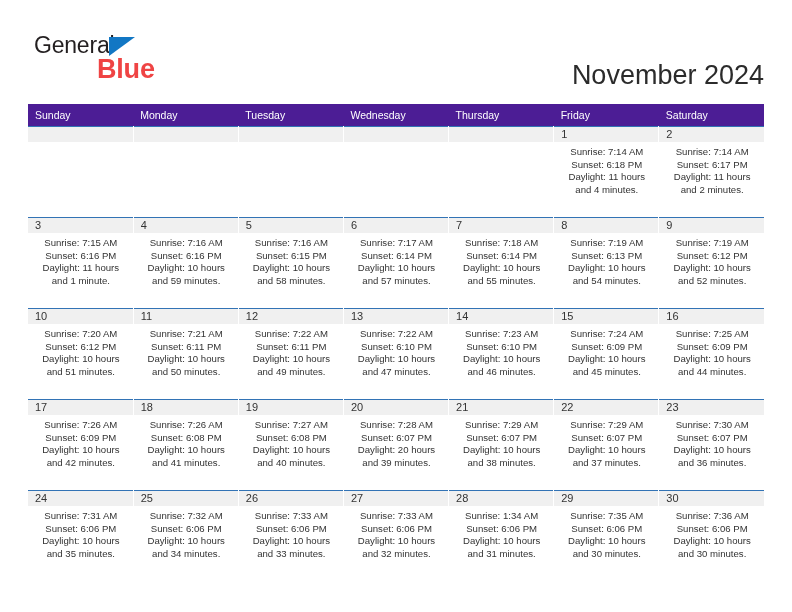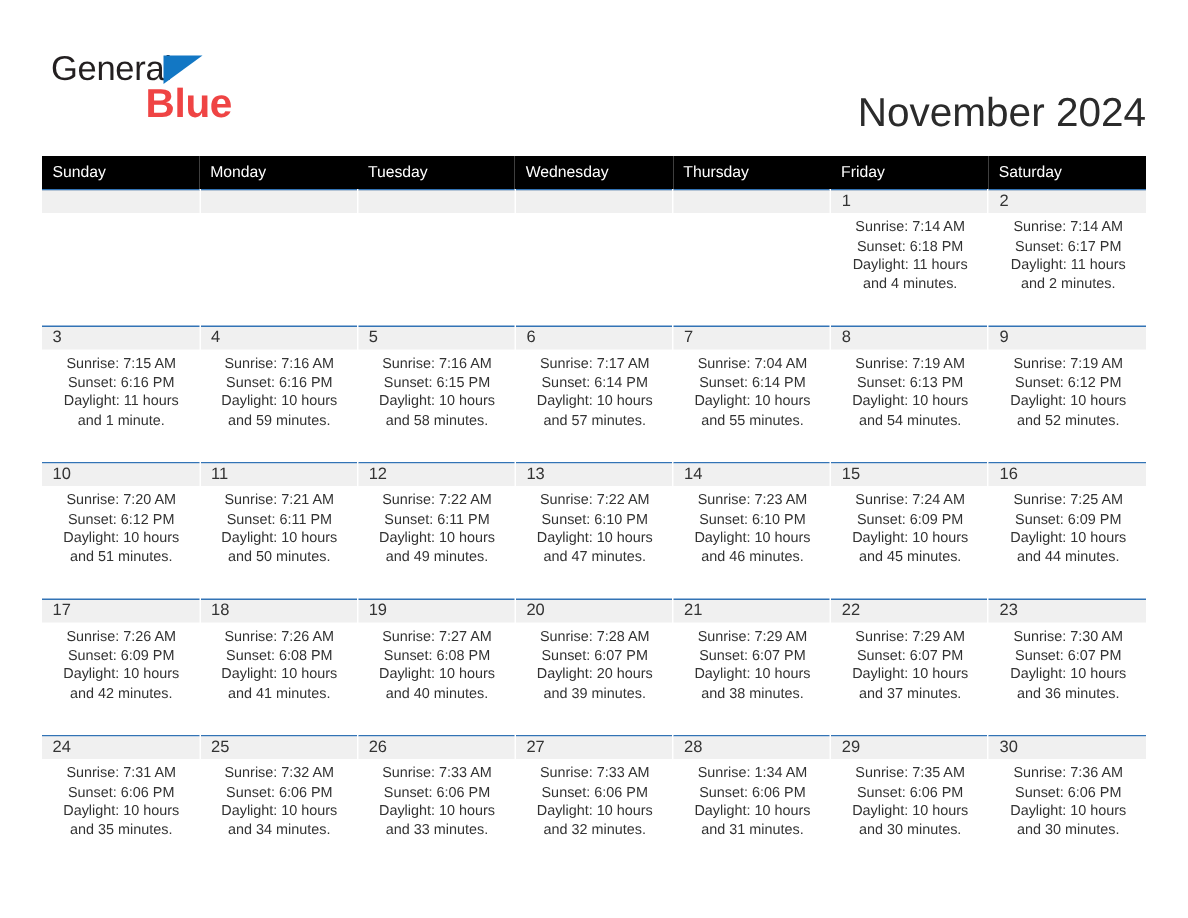--- a/index.html
+++ b/index.html
@@ -92,21 +92,21 @@
     position: absolute;
     left: 28px;
     top: 104px;
     width: 736px;
     border-collapse: collapse;
     table-layout: fixed;
   }
   .calendar col { width: 105.14px; }
 
   .calendar thead th {
-    background: #000000;
+    background: #4c1d95;
     color: #ffffff;
     font-size: 10.5px;
     font-weight: normal;
     text-align: left;
     padding: 5px 0 5px 7px;
     height: 10px;
     vertical-align: middle;
     border: 0;
   }
 
@@ -271,21 +271,21 @@
                 <div>Sunrise: 7:17 AM</div>
                 <div>Sunset: 6:14 PM</div>
                 <div class="wrap">Daylight: 10 hours and 57 minutes.</div>
               </div>
             </div>
           </td>
           <td>
             <div class="cell">
               <div class="daynum-band">7</div>
               <div class="cell-body">
-                <div>Sunrise: 7:04 AM</div>
+                <div>Sunrise: 7:18 AM</div>
                 <div>Sunset: 6:14 PM</div>
                 <div class="wrap">Daylight: 10 hours and 55 minutes.</div>
               </div>
             </div>
           </td>
           <td>
             <div class="cell">
               <div class="daynum-band">8</div>
               <div class="cell-body">
                 <div>Sunrise: 7:19 AM</div>

